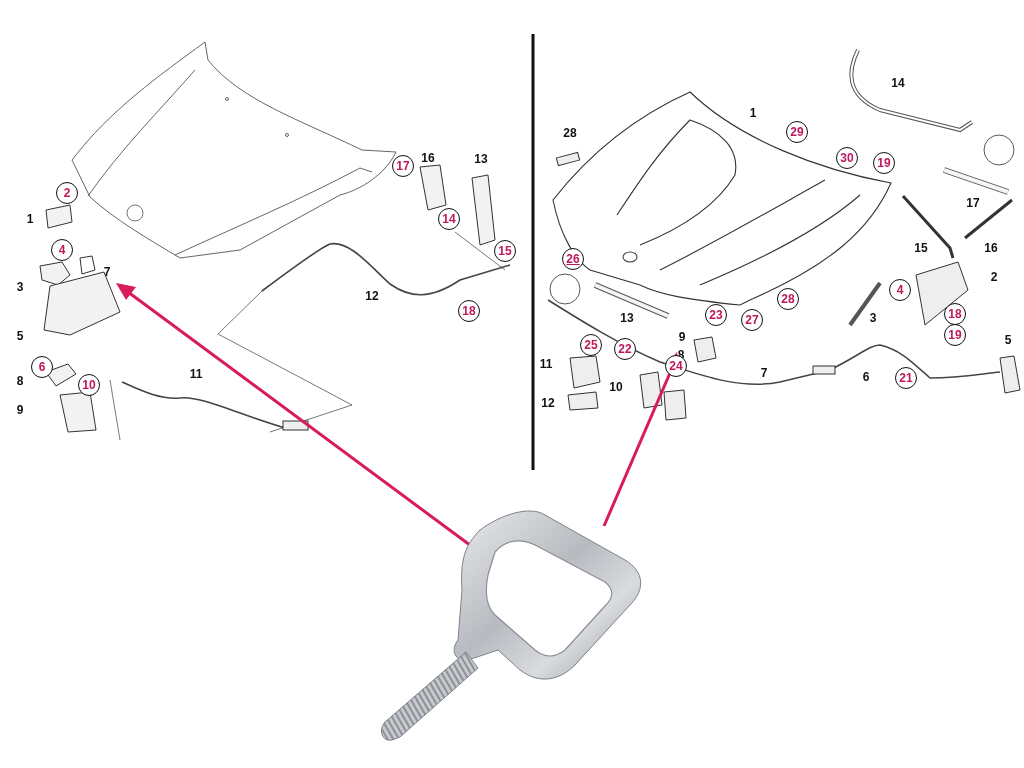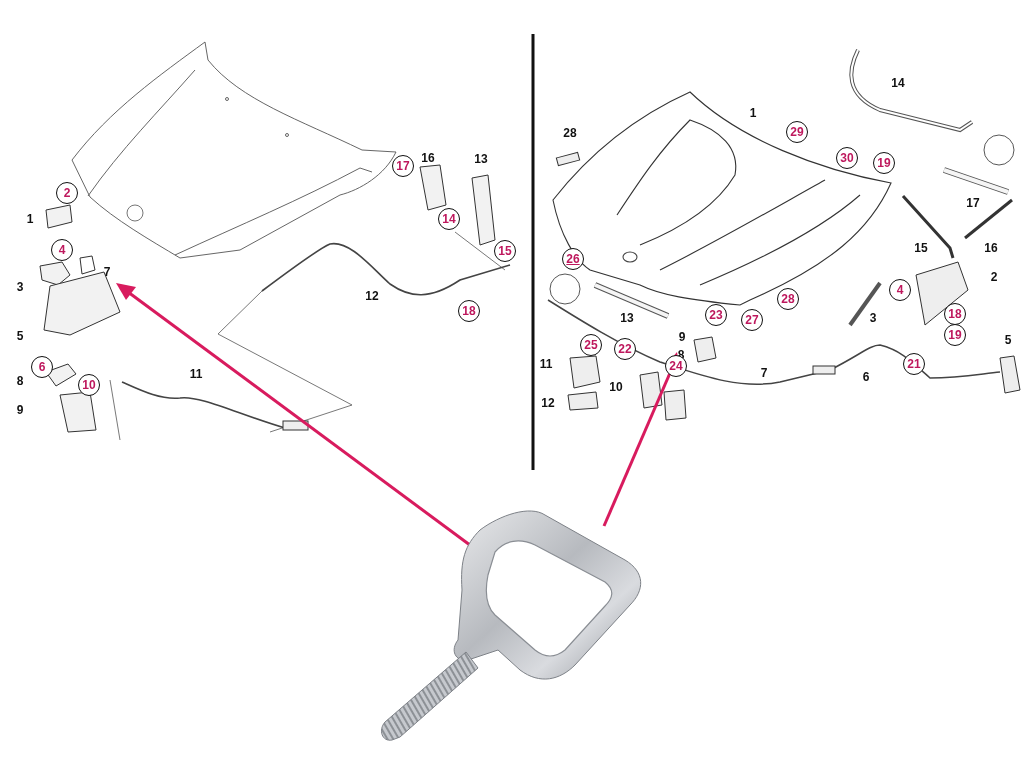--- a/index.html
+++ b/index.html
@@ -153,21 +153,21 @@
   <span class="lbl" style="left:898px;top:83px;">14</span>
   <span class="lbl" style="left:921px;top:248px;">15</span>
   <span class="lbl" style="left:991px;top:248px;">16</span>
   <span class="lbl" style="left:973px;top:203px;">17</span>
   <span class="lbl" style="left:570px;top:133px;">28</span>
 
   <span class="circ" style="left:900px;top:290px;">4</span>
   <span class="circ" style="left:955px;top:314px;">18</span>
   <span class="circ" style="left:955px;top:335px;">19</span>
   <span class="circ" style="left:1050px;top:353px;">20</span>
-  <span class="circ" style="left:906px;top:364px;margin-left:8px;">21</span>
+  <span class="circ" style="left:906px;top:378px;">21</span>
   <span class="circ" style="left:625px;top:349px;">22</span>
   <span class="circ" style="left:716px;top:315px;">23</span>
   <span class="circ" style="left:676px;top:366px;">24</span>
   <span class="circ" style="left:591px;top:345px;text-align:right;">25</span>
   <span class="circ" style="left:573px;top:259px;text-decoration:underline;">26</span>
   <span class="circ" style="left:752px;top:320px;">27</span>
   <span class="circ" style="left:788px;top:299px;">28</span>
   <span class="circ" style="left:797px;top:132px;">29</span>
   <span class="circ" style="left:847px;top:158px;text-align:center;">30</span>
   <span class="circ" style="left:884px;top:163px;">19</span>

